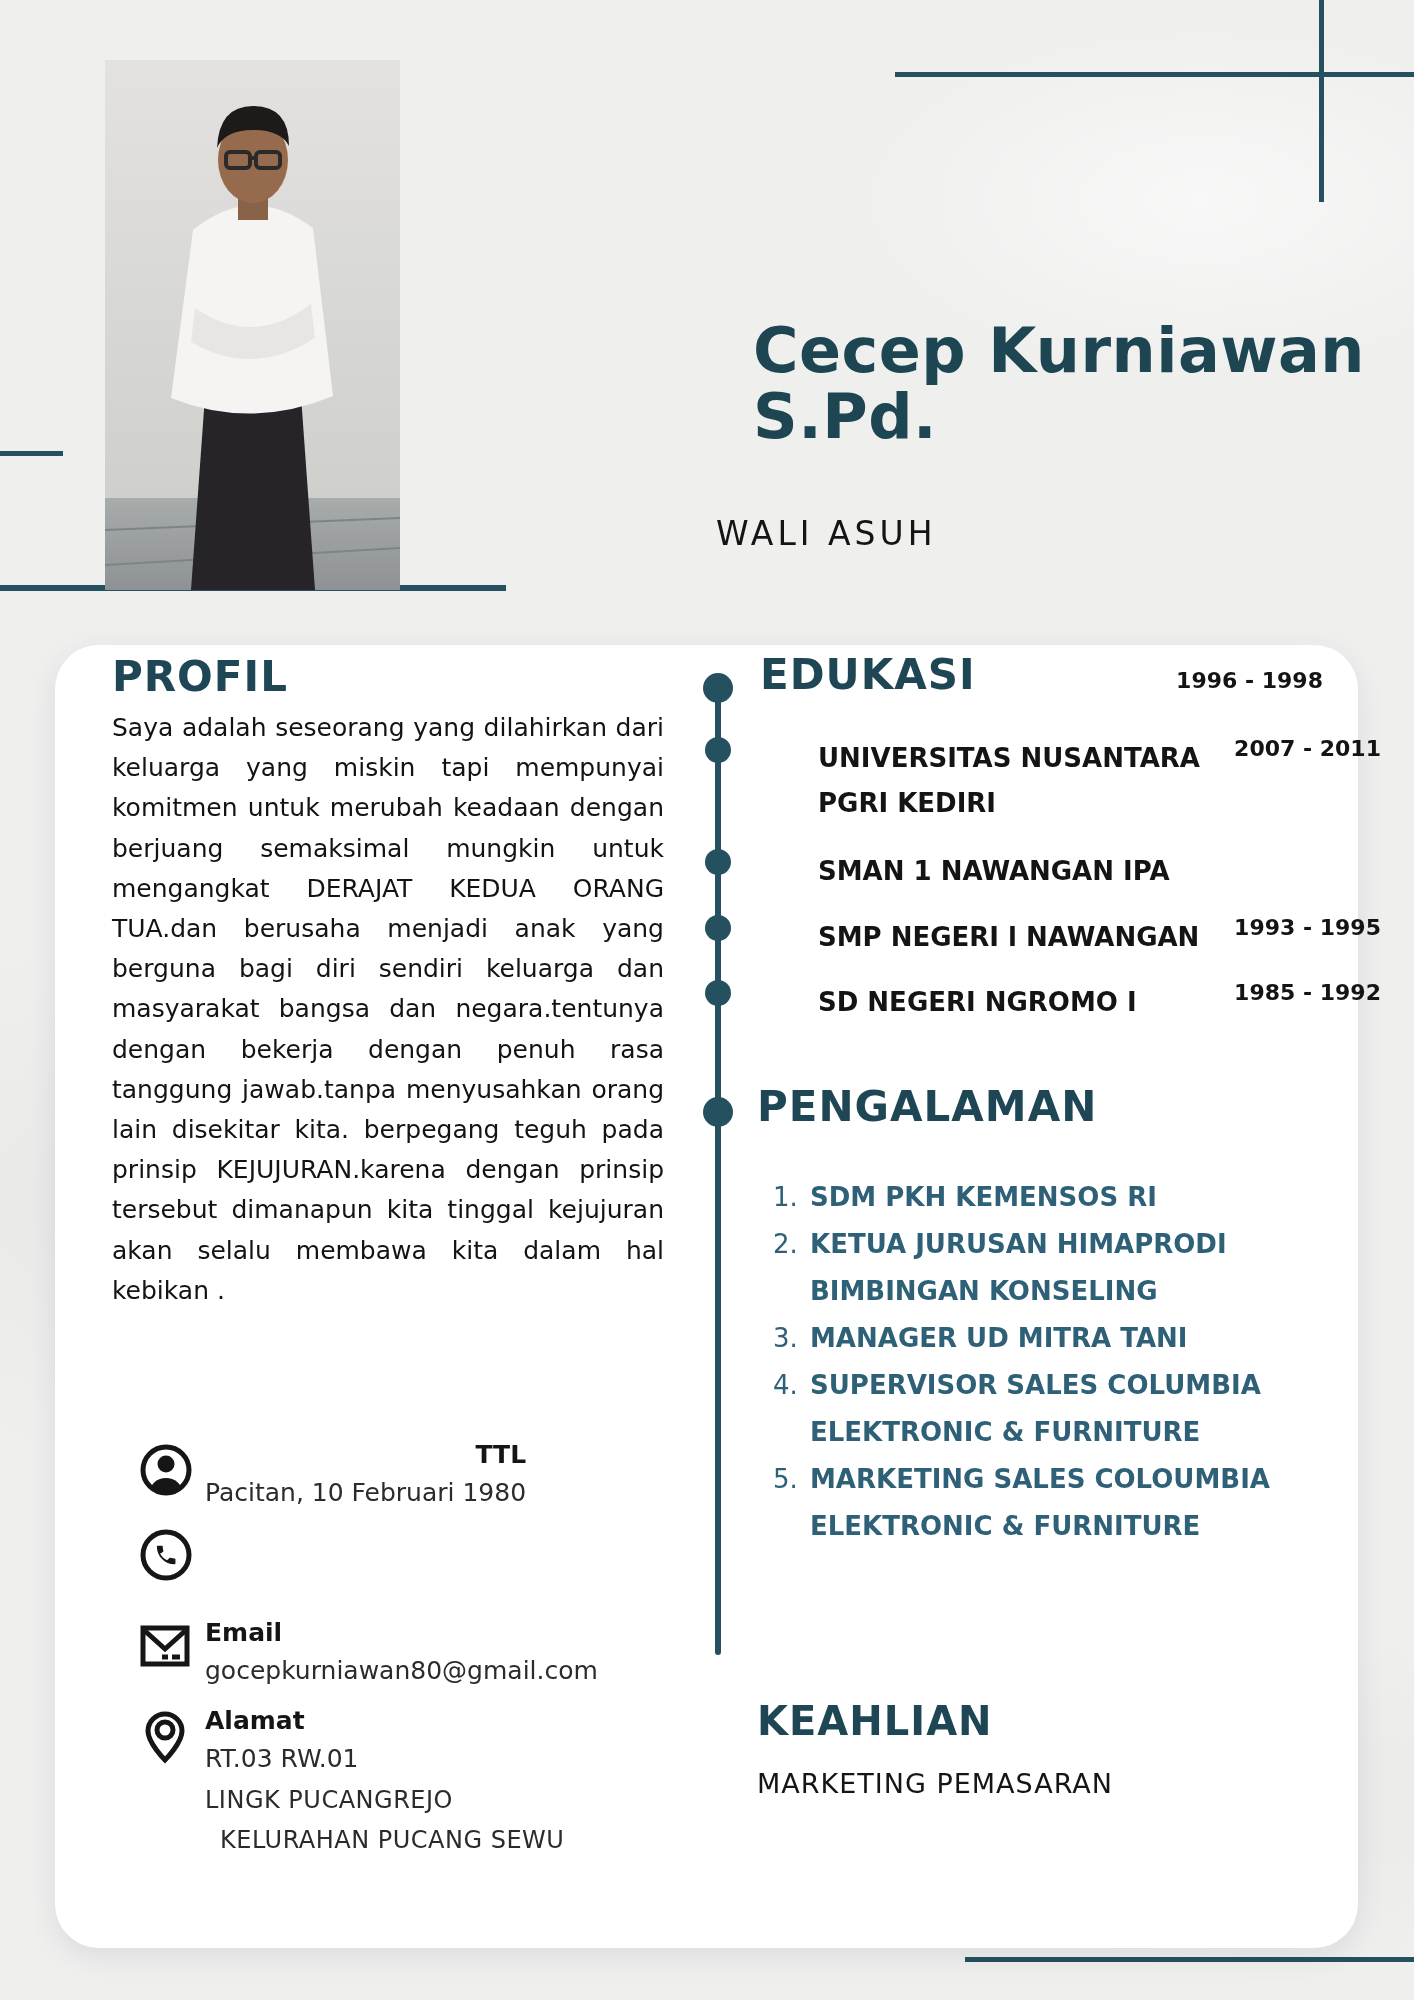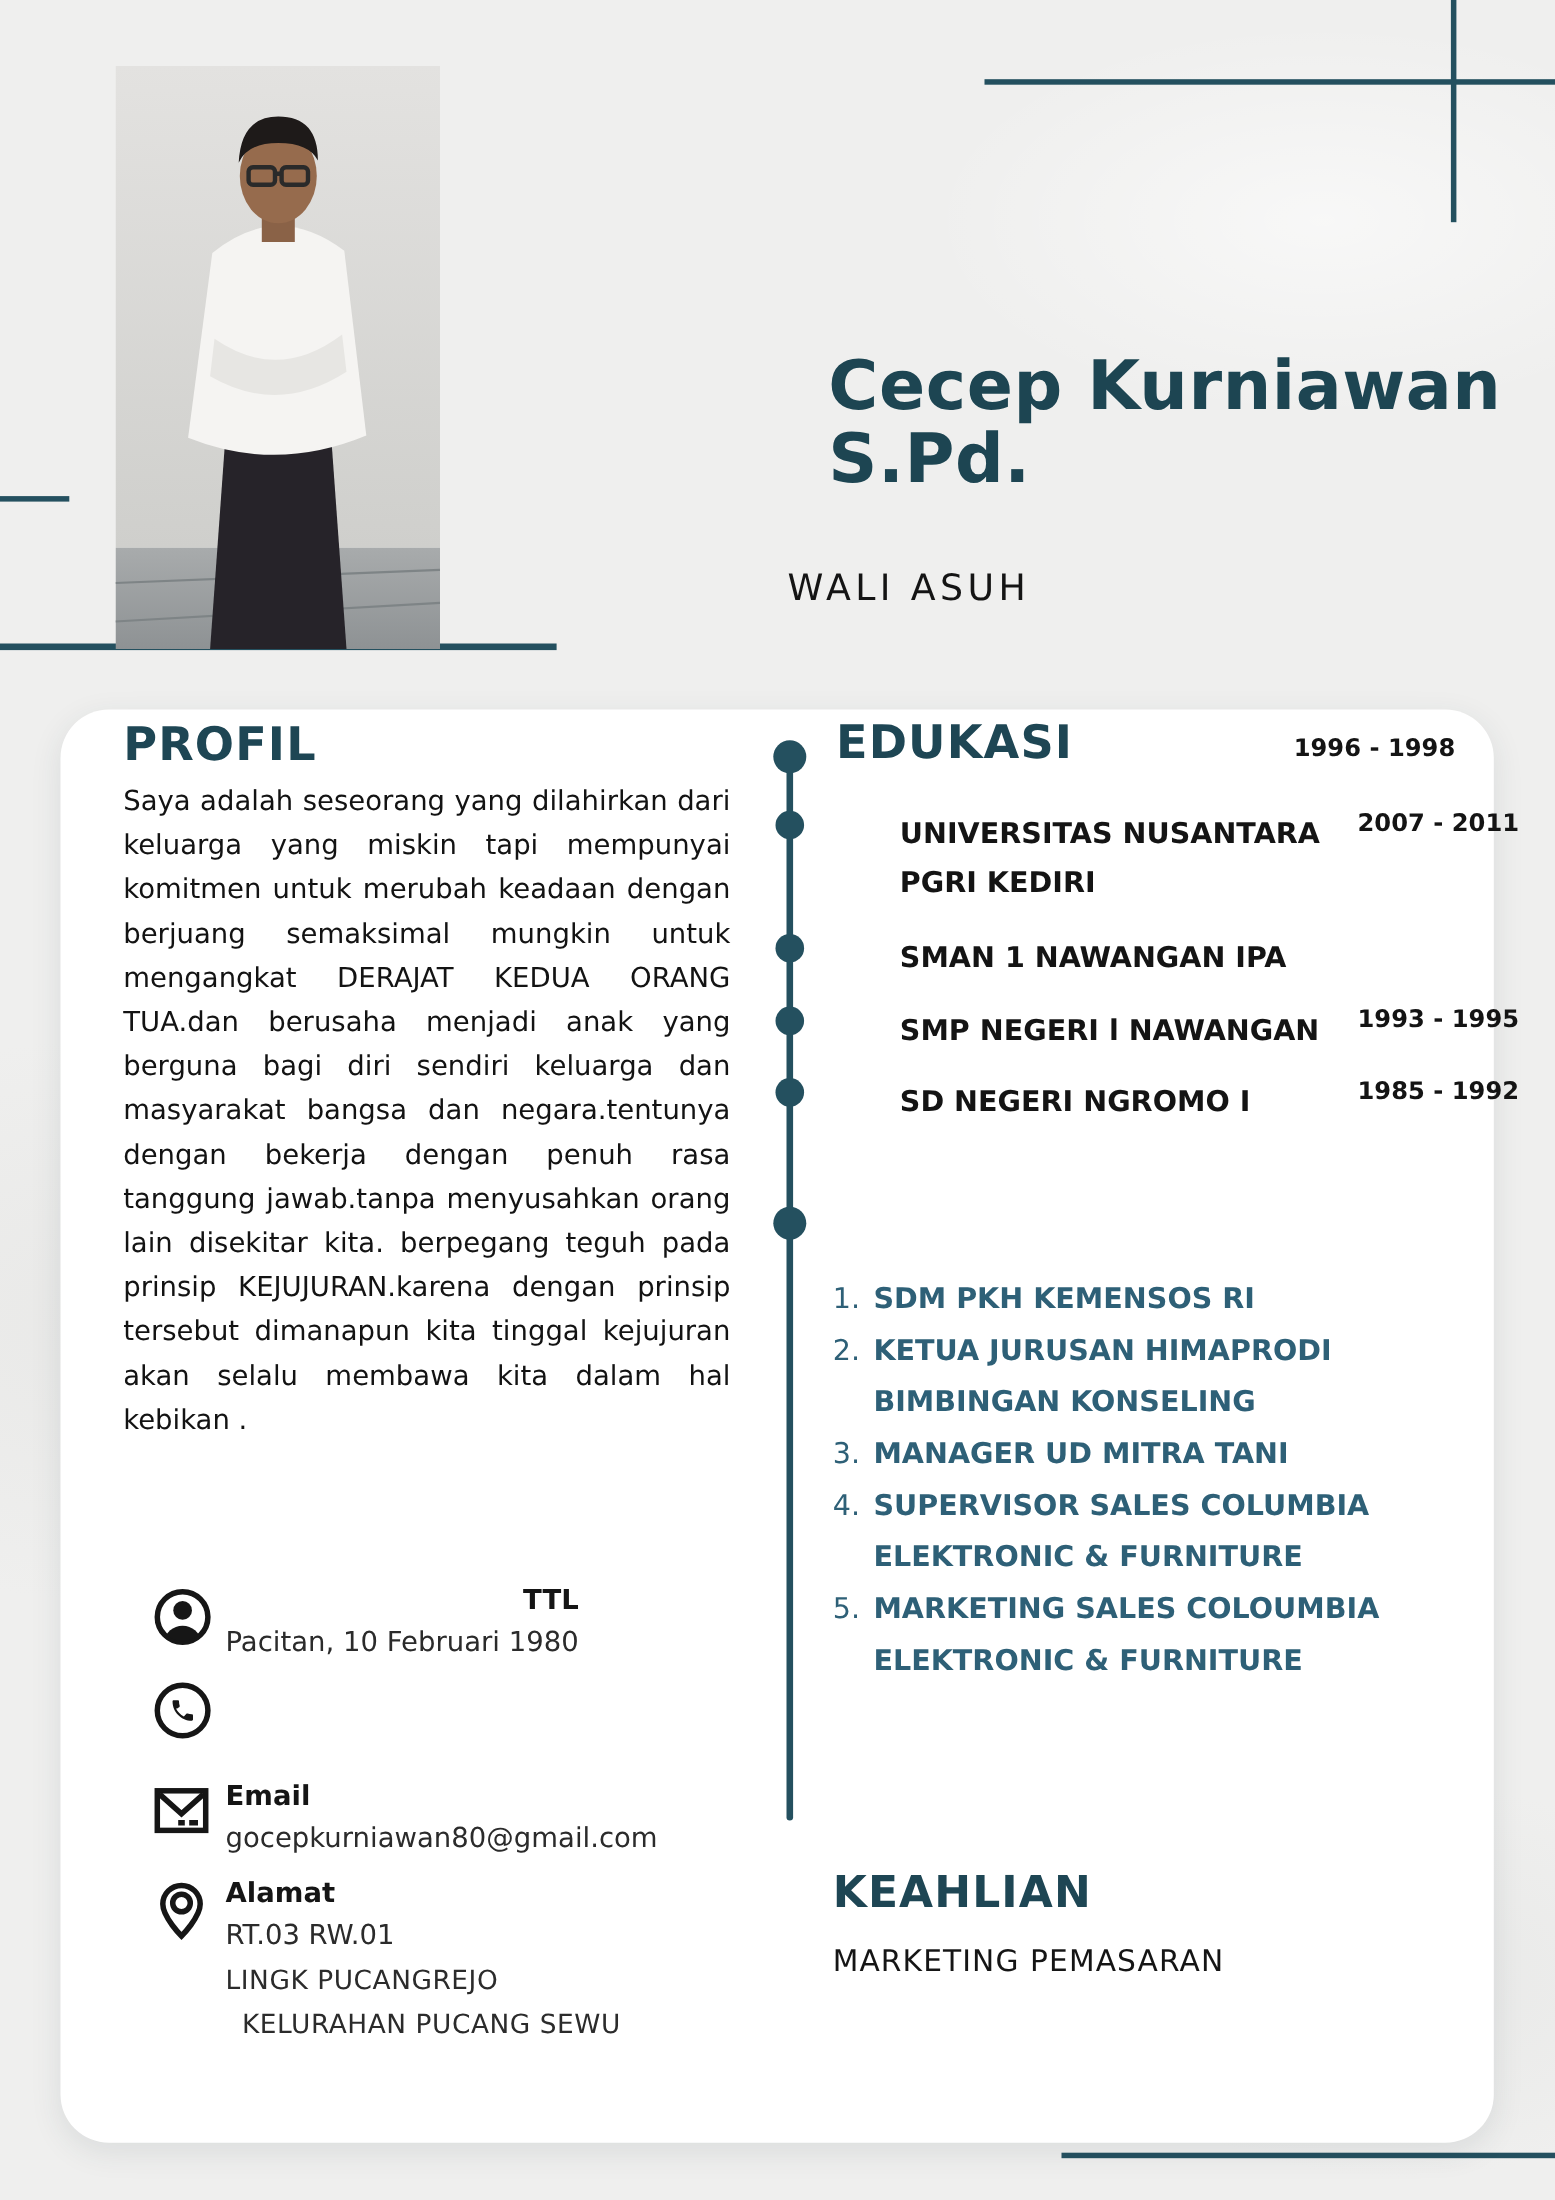--- a/index.html
+++ b/index.html
@@ -28,21 +28,21 @@
   .contact-row .c-value{font-size:25px;color:#2b2b2b;margin-top:9px;}
   .c-extra{font-size:24px;color:#2b2b2b;letter-spacing:0.5px;}
   
   .tl-line{left:715px;top:686px;width:6px;height:969px;background:#24505f;border-radius:3px;}
   .tl-dot{position:absolute;width:26px;height:26px;border-radius:50%;background:#24505f;}
   
   .edu-date{font-size:22px;font-weight:700;color:#141414;white-space:nowrap;}
   .edu-school{font-size:26px;font-weight:700;color:#141414;line-height:45px;width:435px;}
   .edu-row{position:absolute;left:776px;width:563px;margin-left:42px;}
   .edu-row .edu-date{position:absolute;right:0;top:0;}
-  .exp-list{left:757px;top:1158px;width:575px;list-style:none;margin:0;padding:0;counter-reset:n;}
+  .exp-list{left:757px;top:1158px;width:575px;list-style:none;margin:16px;padding:0;counter-reset:n;}
   .exp-item{position:relative;counter-increment:n;padding-left:37px;font-size:26px;font-weight:700;color:#2e6077;line-height:47px;}
   .exp-item::before{content:counter(n) ".";position:absolute;left:0;top:0;font-weight:500;color:#2e6077;}
   .keahlian-title{left:757px;top:1698px;font-size:40px;}
   .skill{left:757px;top:1768px;font-size:27px;letter-spacing:1px;color:#151515;}
   .icon-wrap{position:absolute;left:140px;}
   svg{display:block;}
 </style>
 </head>
 <body>
 
@@ -167,20 +167,21 @@
   </div>
   <div class="edu-row" style="top:915px;">
     <div class="edu-school">SMP NEGERI l NAWANGAN</div>
     <div class="edu-date">1993 - 1995</div>
   </div>
   <div class="edu-row" style="top:980px;">
     <div class="edu-school">SD NEGERI NGROMO I</div>
     <div class="edu-date">1985 - 1992</div>
   </div>
 
+  <div class="abs h-section" style="left:757px;top:1082px;">PENGALAMAN</div>
   <ul class="abs exp-list">
     <li class="exp-item">SDM PKH KEMENSOS RI</li>
     <li class="exp-item">KETUA JURUSAN HIMAPRODI BIMBINGAN KONSELING</li>
     <li class="exp-item">MANAGER UD MITRA TANI</li>
     <li class="exp-item">SUPERVISOR SALES COLUMBIA ELEKTRONIC &amp; FURNITURE</li>
     <li class="exp-item">MARKETING SALES COLOUMBIA ELEKTRONIC &amp; FURNITURE</li>
   </ul>
 
   <div class="abs h-section keahlian-title">KEAHLIAN</div>
   <div class="abs skill">MARKETING PEMASARAN</div>

